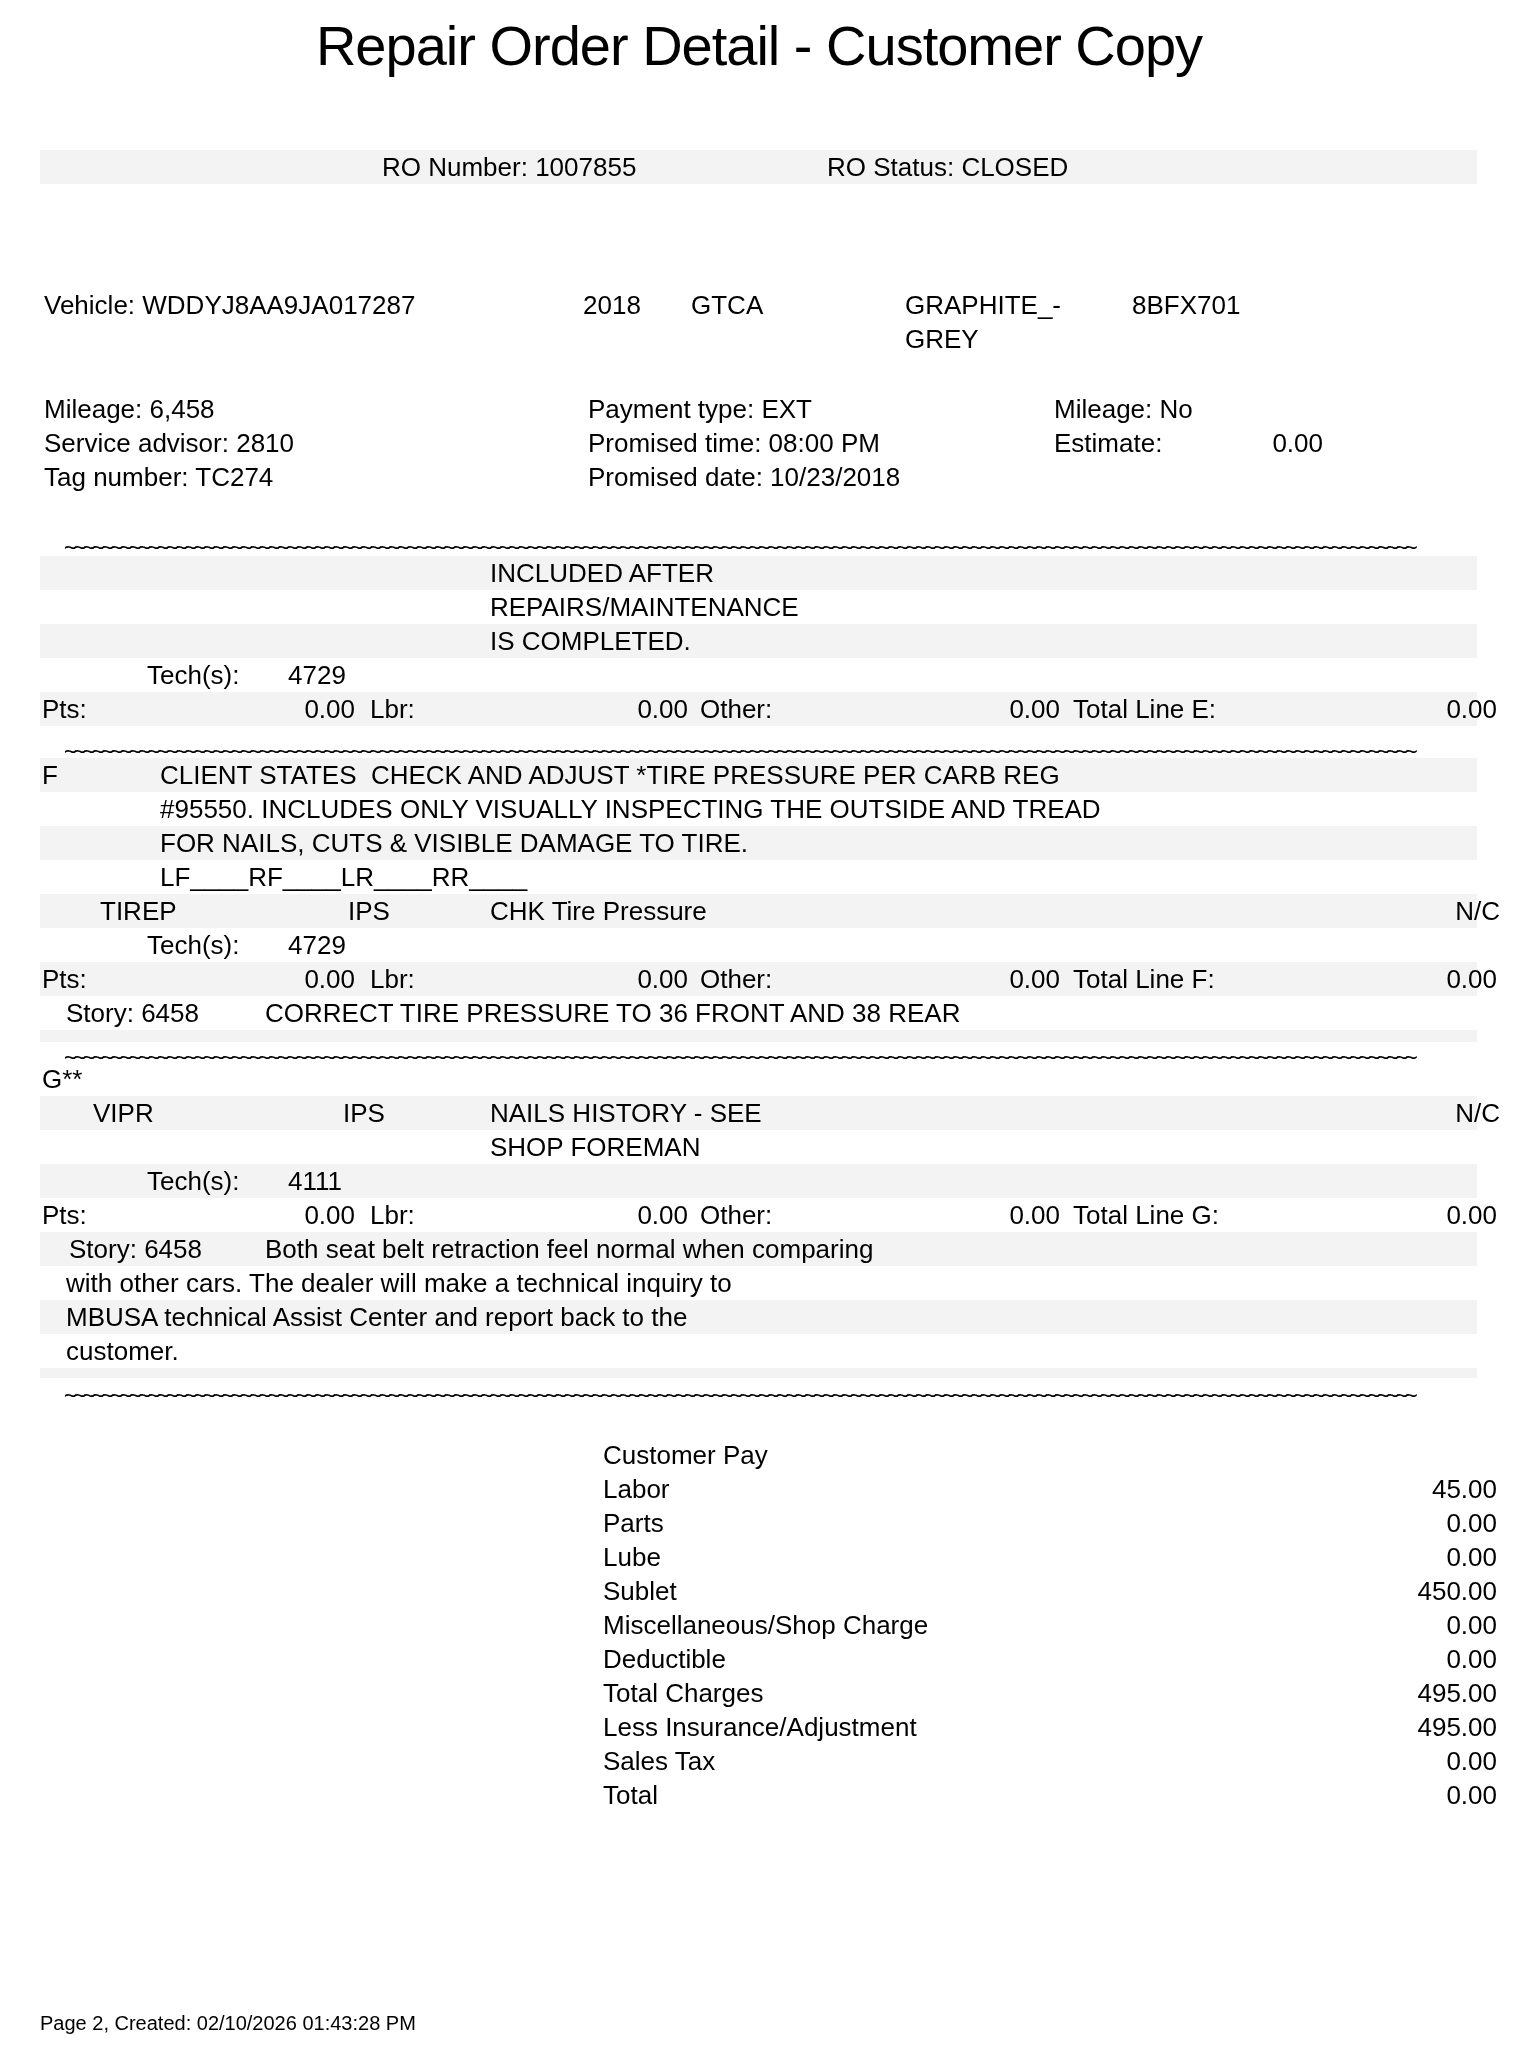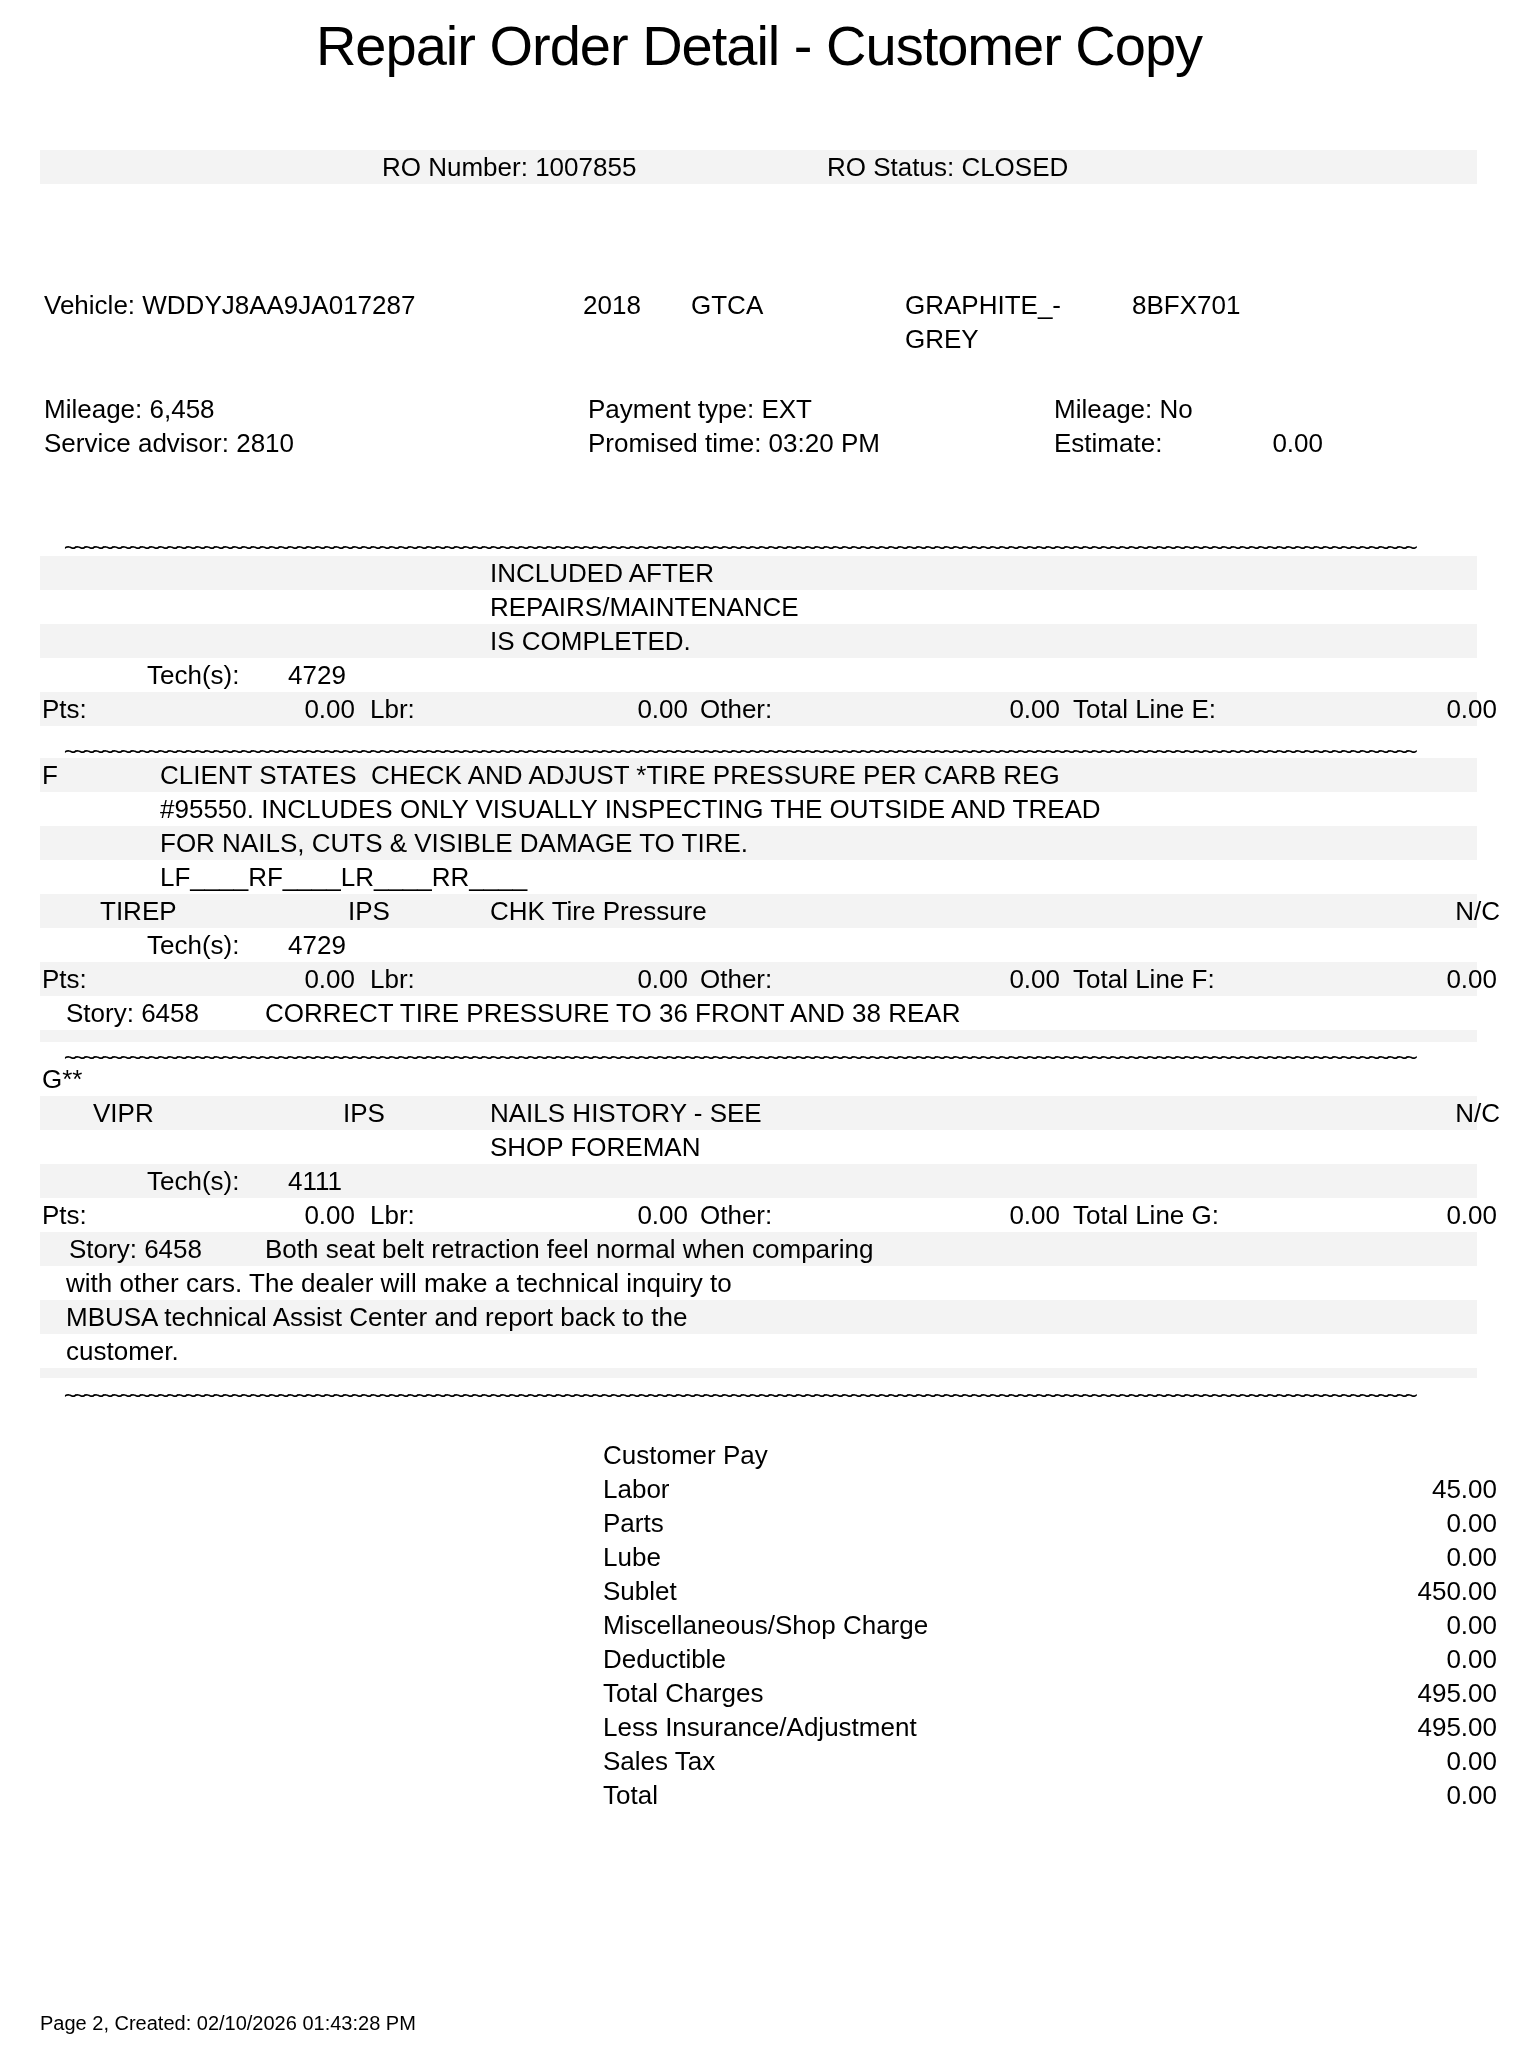--- a/index.html
+++ b/index.html
@@ -62,23 +62,27 @@
     <span style="left:865px">GREY</span>
   </div>
 
   <div class="row" style="top:392px">
     <span style="left:4px">Mileage: 6,458</span>
     <span style="left:548px">Payment type: EXT</span>
     <span style="left:1014px">Mileage: No</span>
   </div>
   <div class="row" style="top:426px">
     <span style="left:4px">Service advisor: 2810</span>
-    <span style="left:548px">Promised time: 03:20 PM</span>
+    <span style="left:548px">Promised time: 08:00 PM</span>
     <span style="left:1014px">Estimate:</span>
     <span class="ra" style="left:1133px;width:150px">0.00</span>
+  </div>
+  <div class="row" style="top:460px">
+    <span style="left:4px">Tag number: TC274</span>
+    <span style="left:548px">Promised date: 10/23/2018</span>
   </div>
 
   <div class="sep" style="top:532px">~~~~~~~~~~~~~~~~~~~~~~~~~~~~~~~~~~~~~~~~~~~~~~~~~~~~~~~~~~~~~~~~~~~~~~~~~~~~~~~~~~~~~~~~~~~~~~~~~~~~~~~~~~~~~~~~~~~~~~~~~~~~~~~~~~~~~~~~~~~~~~~~~~</div>
 
   <div class="row g" style="top:556px">
     <span style="left:450px">INCLUDED AFTER</span>
   </div>
   <div class="row" style="top:590px">
     <span style="left:450px">REPAIRS/MAINTENANCE</span>
   </div>

